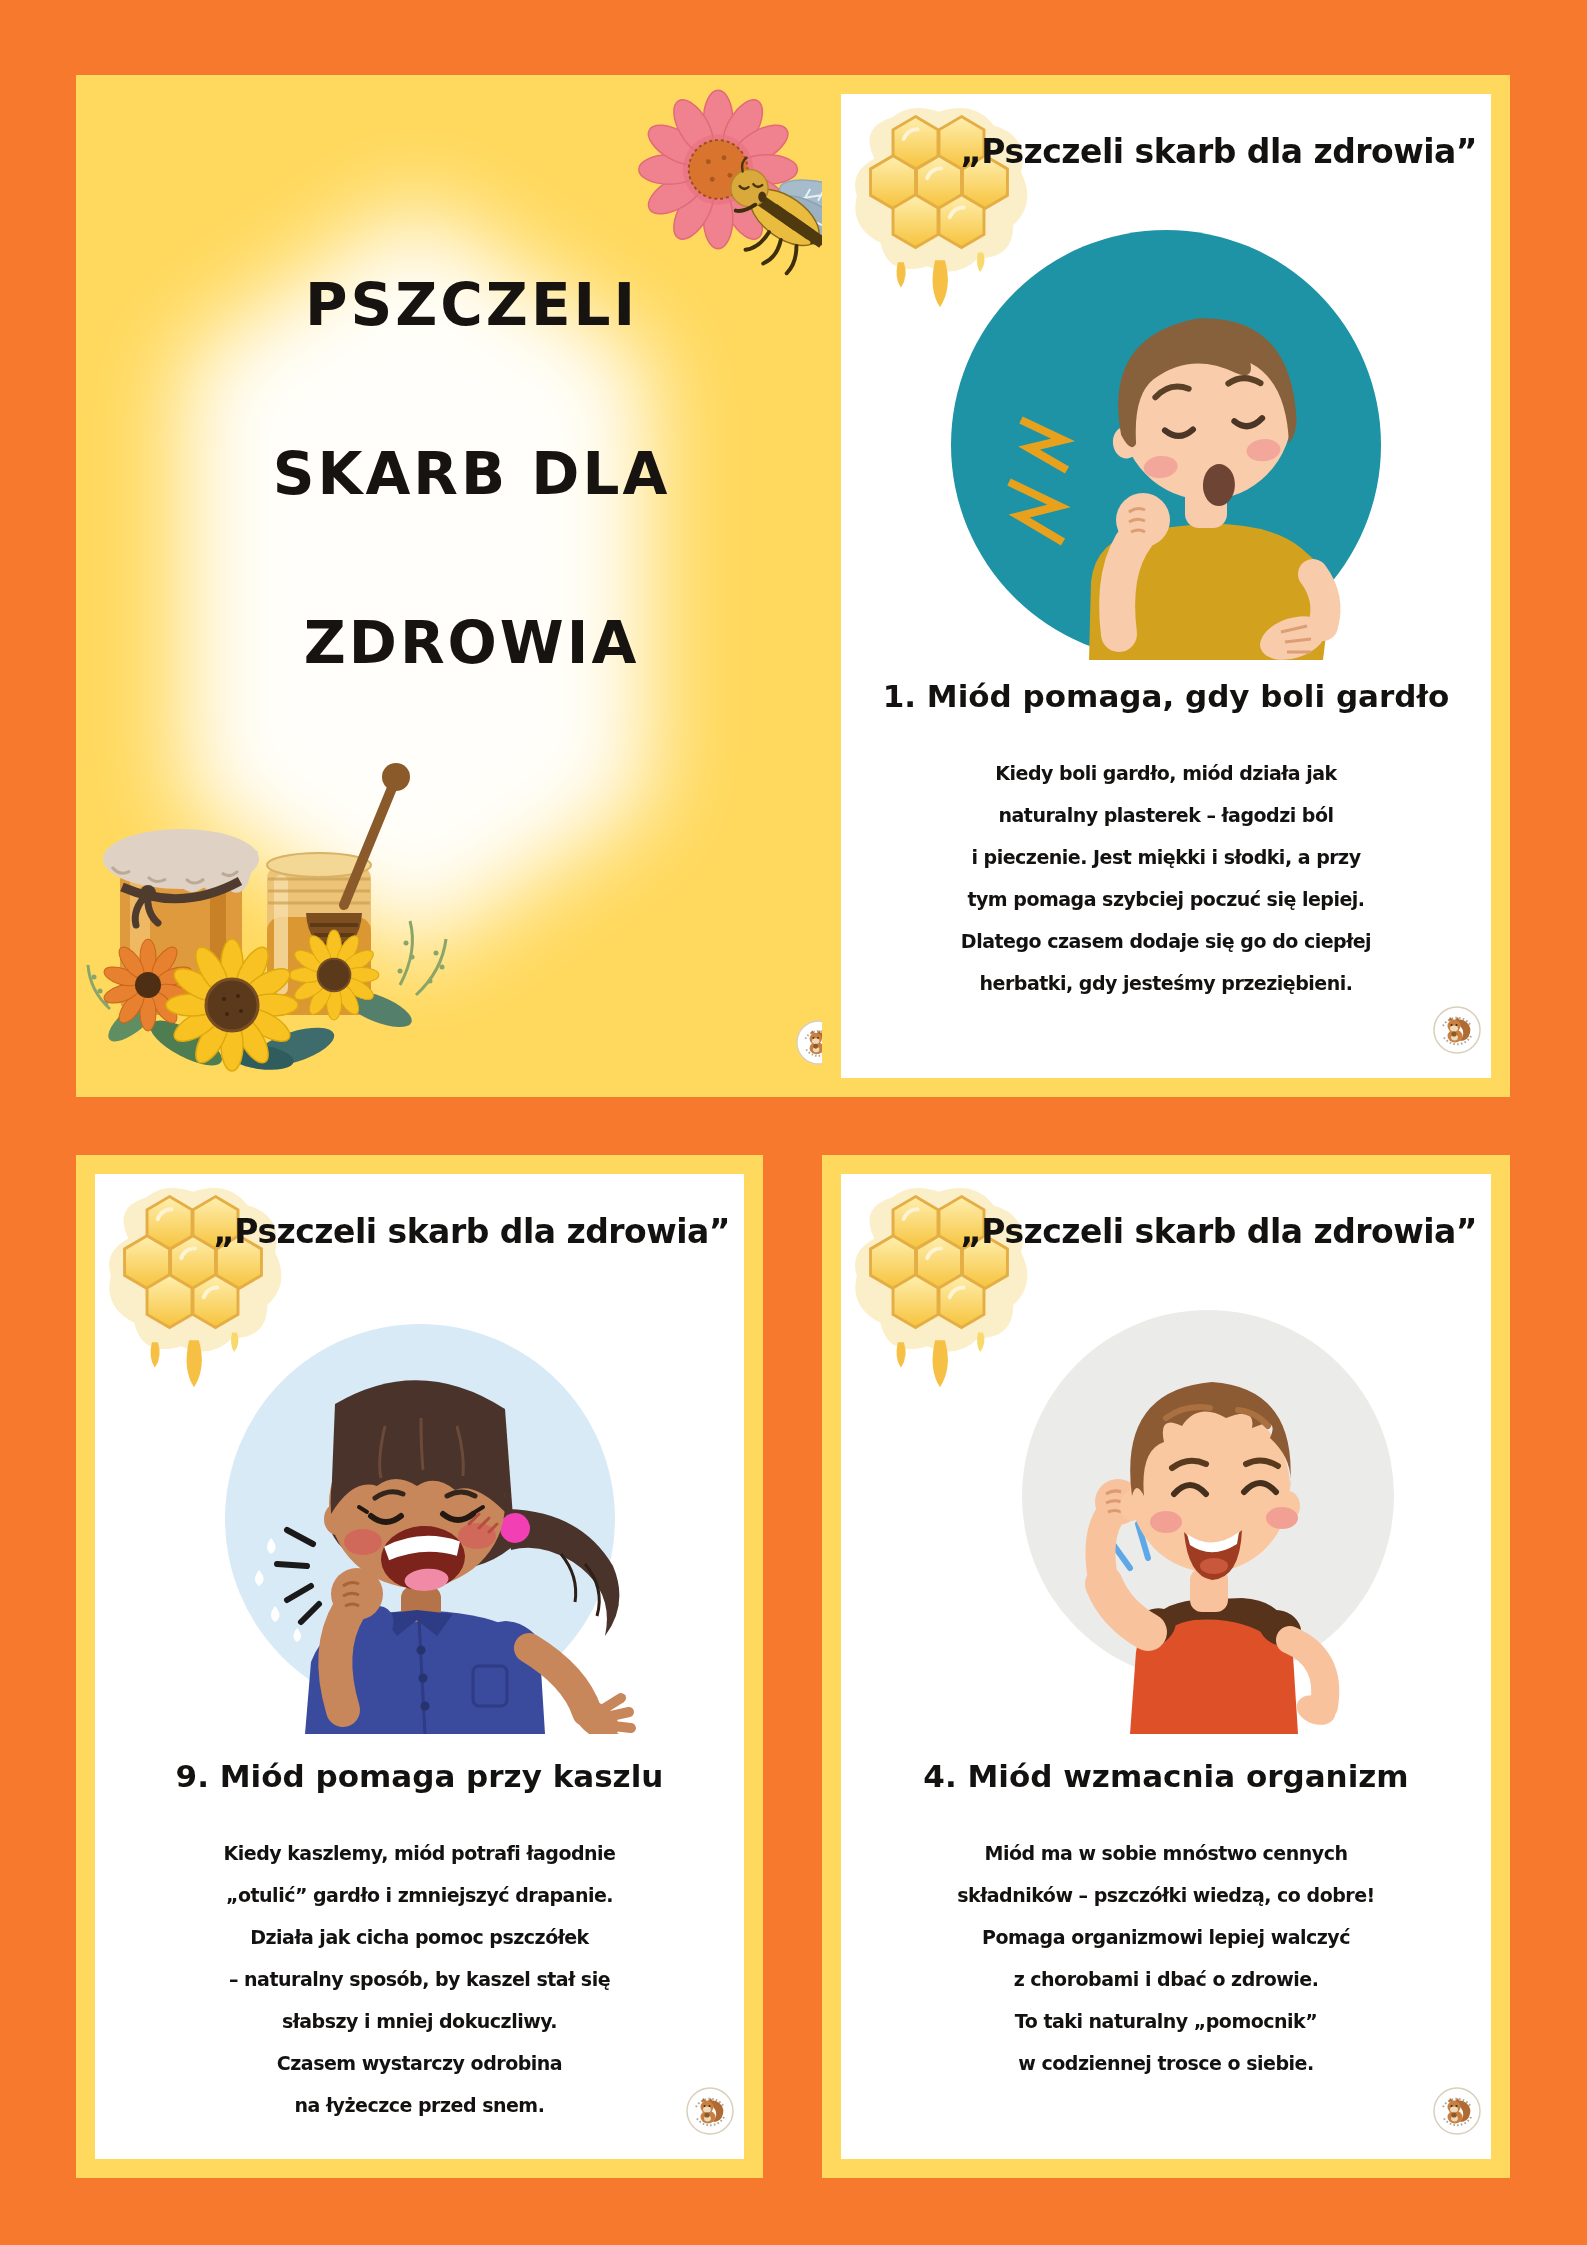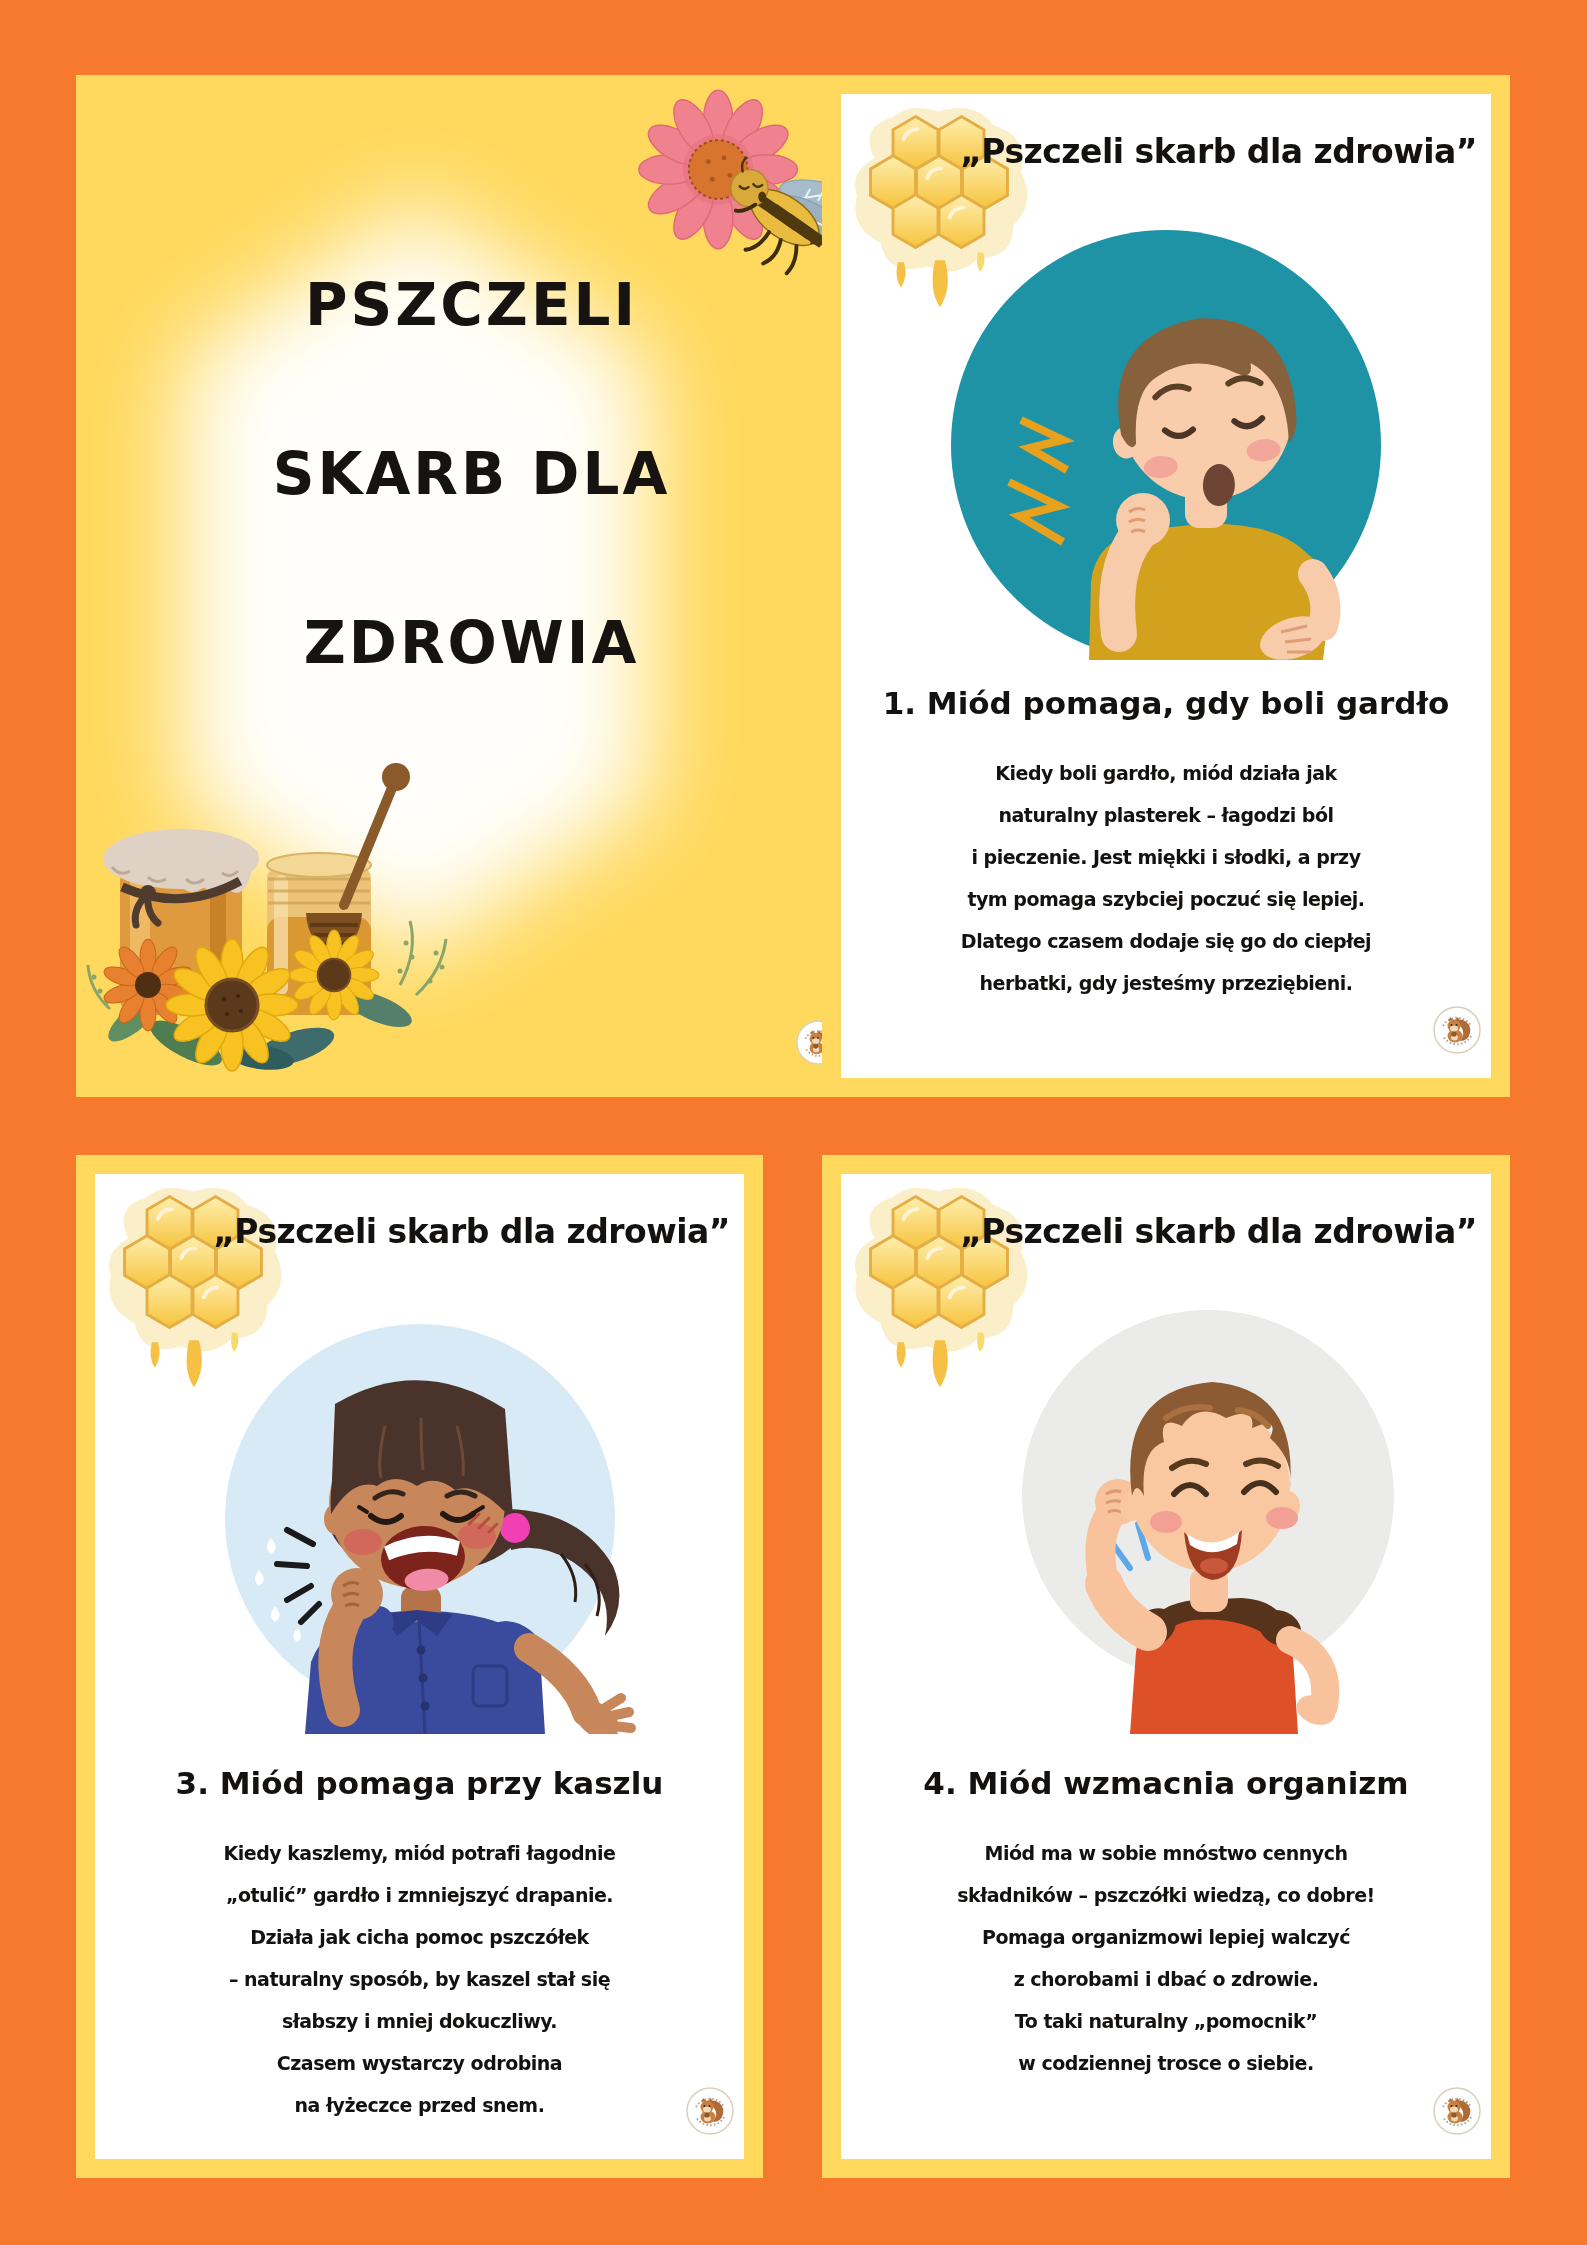--- a/index.html
+++ b/index.html
@@ -21,21 +21,21 @@
   .bee-flower{position:absolute;top:12px;right:2px;width:235px;height:210px;}
   .jars{position:absolute;left:6px;top:672px;width:380px;height:340px;}
 
   .honeycomb{position:absolute;top:4px;left:0;width:196px;height:220px;}
   .card-header{position:absolute;top:38px;right:14px;font-size:33px;font-weight:bold;
                letter-spacing:-0.5px;color:#141210;}
   .illu{position:absolute;left:50%;transform:translateX(-50%);}
   .illu-1{top:136px;width:430px;height:430px;}
   .illu-2{top:140px;width:470px;height:420px;}
   .illu-3{top:136px;width:420px;height:424px;transform:translateX(calc(-50% + 42px));}
-  .card-heading{position:absolute;top:584px;left:0;right:0;margin:7px;text-align:center;
+  .card-heading{position:absolute;top:584px;left:0;right:0;margin:0;text-align:center;
                 font-size:31px;font-weight:bold;color:#141210;}
   .card-body{position:absolute;top:658px;left:4px;right:4px;margin:0;text-align:center;
              font-size:19px;line-height:42px;font-weight:bold;letter-spacing:-0.5px;
              white-space:pre-line;color:#141210;}
   .logo{position:absolute;width:48px;height:48px;right:10px;bottom:24px;}
   .title-card .logo{right:26px;bottom:32px;width:45px;height:45px;}
 </style>
 </head>
 <body>
 
@@ -356,21 +356,21 @@
         </g>
         <g fill="#FFFFFF">
           <path d="M86,224 q-8,10 0,16 q9,-6 0,-16 Z"></path>
           <path d="M74,256 q-8,10 0,16 q9,-6 0,-16 Z"></path>
           <path d="M90,292 q-8,10 0,16 q9,-6 0,-16 Z"></path>
           <path d="M112,314 q-7,9 0,14 q8,-5 0,-14 Z"></path>
         </g>
       </svg>
     </div>
 
-    <h2 class="card-heading">3. Miód pomaga przy kaszlu</h2>
+    <h2 class="card-heading">9. Miód pomaga przy kaszlu</h2>
     <p class="card-body">Kiedy kaszlemy, miód potrafi łagodnie
 „otulić” gardło i zmniejszyć drapanie.
 Działa jak cicha pomoc pszczółek
 – naturalny sposób, by kaszel stał się
 słabszy i mniej dokuczliwy.
 Czasem wystarczy odrobina
 na łyżeczce przed snem.</p>
     <svg class="logo" viewBox="0 0 48 48">
         <use href="#logo-def"></use>
       </svg>

